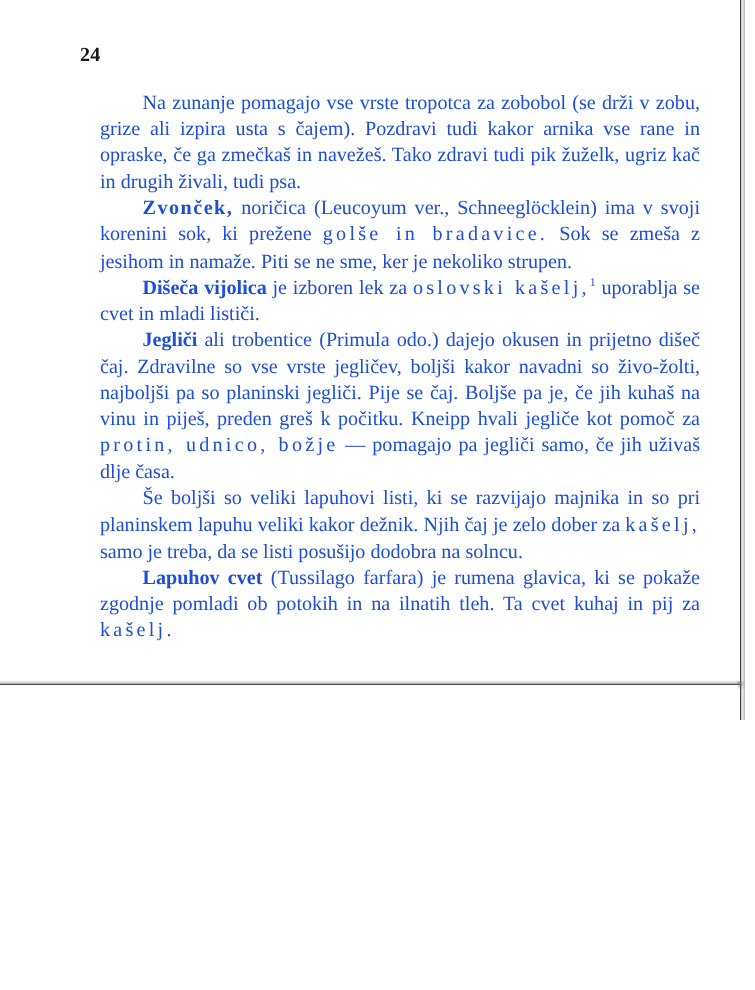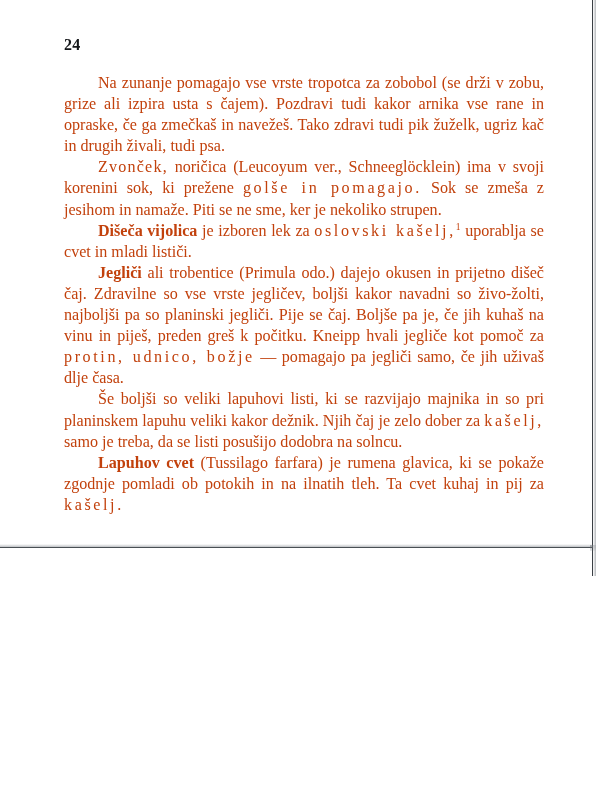--- a/index.html
+++ b/index.html
@@ -63,27 +63,27 @@
     top: 36px;
     font-family: "Liberation Serif", serif;
     font-weight: bold;
     font-size: 16px;
     color: #15171a;
     letter-spacing: 0.3px;
   }
 
   #textblock {
     position: absolute;
-    left: 64px;
+    left: 80px;
     top: 72px;
     width: 480px;
     font-family: "Liberation Serif", serif;
     font-size: 16.1px;
     line-height: 21.1px;
-    color: #c2410c;
+    color: #1d4ed8;
     text-align: justify;
     text-justify: inter-word;
     -webkit-hyphens: none;
     hyphens: none;
   }
 
   #textblock p {
     margin: 0;
     text-indent: 34px;
   }
@@ -96,21 +96,21 @@
     letter-spacing: 0.55px;
     margin-top: 20px !important;
     margin-bottom: 16px !important;
   }
 
   
   .term {
     font-weight: bold;
   }
   .term-wide {
-    font-weight: normal;
+    font-weight: bold;
     letter-spacing: 1.2px;
   }
 
   
   .sp {
     letter-spacing: 2.6px;
   }
 
   sup.fn {
     font-size: 9.5px;
@@ -157,21 +157,21 @@
   <div class="page-number">24</div>
 
   <div id="textblock">
 
     <p>
       <span>Na zunanje pomagajo vse vrste tropotca za zobobol (se drži v zobu, grize ali izpira usta s čajem). Pozdravi tudi kakor arnika vse rane in opraske, če ga zmečkaš in navežeš. Tako zdravi tudi pik žuželk, ugriz kač in drugih živali, tudi psa.</span>
     </p>
 
 
     <p>
-      <span class="term-wide">Zvonček,</span><span> noričica (Leucoyum ver., Schneeglöcklein) ima v svoji korenini sok, ki prežene </span><span class="sp">golše in pomagajo.</span><span> Sok se zmeša z jesihom in namaže. Piti se ne sme, ker je nekoliko strupen.</span>
+      <span class="term-wide">Zvonček,</span><span> noričica (Leucoyum ver., Schneeglöcklein) ima v svoji korenini sok, ki prežene </span><span class="sp">golše in bradavice.</span><span> Sok se zmeša z jesihom in namaže. Piti se ne sme, ker je nekoliko strupen.</span>
     </p>
 
 
     <p>
       <span class="term">Dišeča vijolica</span><span> je izboren lek za </span><span class="sp">oslovski kašelj,</span><sup class="fn">1</sup><span> uporablja se cvet in mladi lističi.</span>
     </p>
 
     <p>
       <span class="term">Jegliči</span><span> ali trobentice (Primula odo.) dajejo okusen in prijetno dišeč čaj. Zdravilne so vse vrste jegličev, boljši kakor navadni so živo-žolti, najboljši pa so planinski jegliči. Pije se čaj. Boljše pa je, če jih kuhaš na vinu in piješ, preden greš k počitku. Kneipp hvali jegliče kot pomoč za </span><span class="sp">protin, udnico, božje</span><span> — pomagajo pa jegliči samo, če jih uživaš dlje časa.</span>
     </p>

